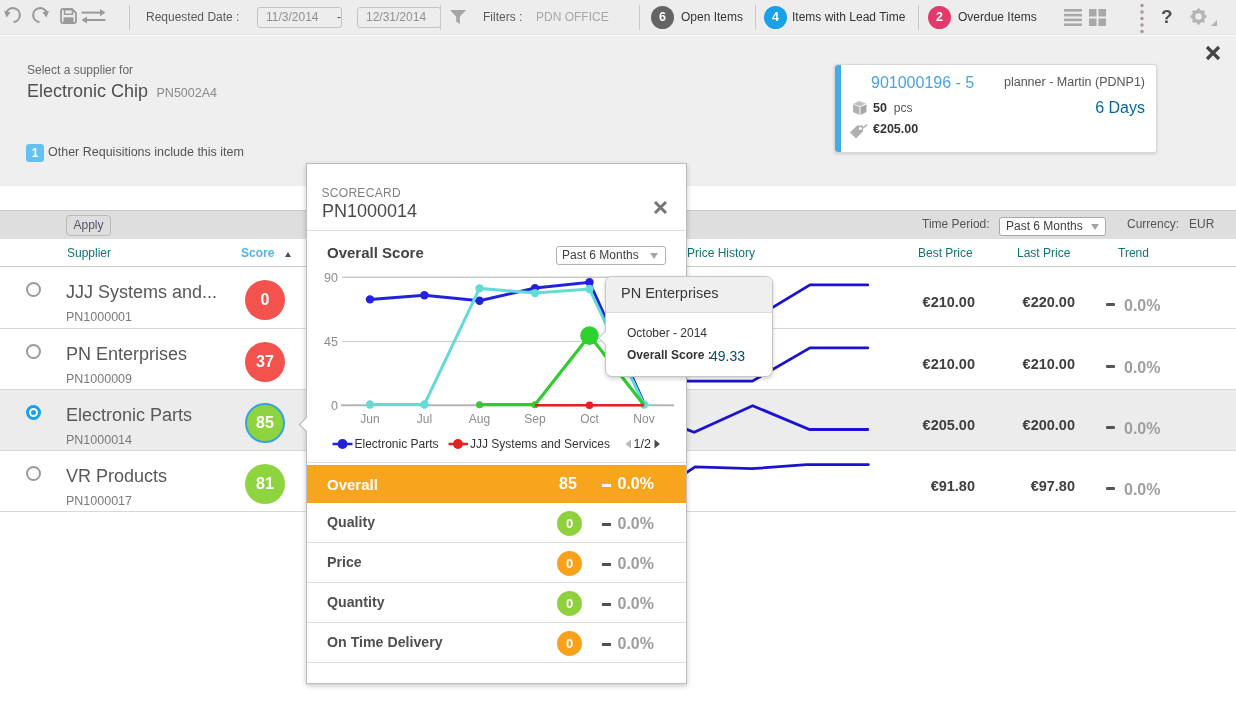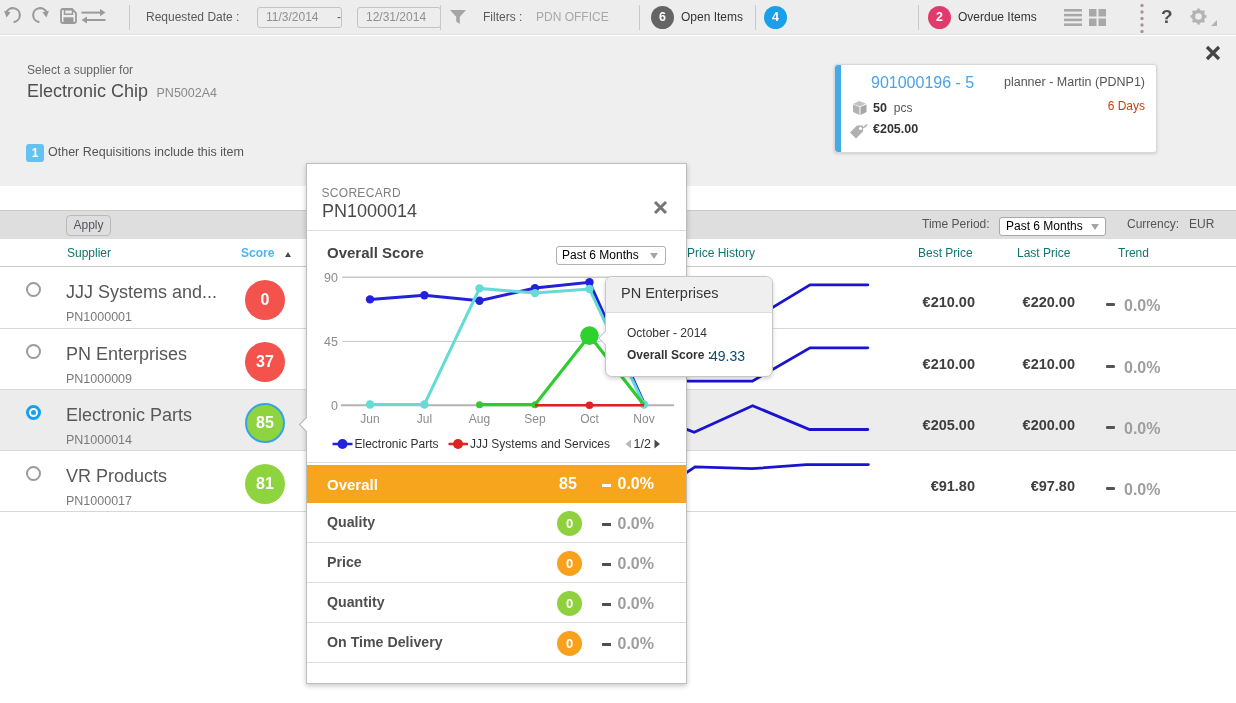--- a/index.html
+++ b/index.html
@@ -16,21 +16,21 @@
 .dinput { position:absolute; top:7px; height:21px; border:1px solid #c3c3c3; border-radius:3px; font-size:12px; color:#909090; line-height:19px; padding-left:8px;margin-left:9px; }
 .cbadge { position:absolute; top:6px; width:23px; height:23px; border-radius:50%; color:#fff; font-size:12.5px; font-weight:bold; text-align:center; line-height:23px; }
 .blabel { position:absolute; top:0; height:35px; line-height:35px; font-size:12px; color:#333; }
 
 
 #hero { position:absolute; left:0; top:36px; width:1236px; height:150px; background:#efefef; }
 #tabsrow { position:absolute; left:0; top:186px; width:1236px; height:24px; background:#efefef; }
 .tab { position:absolute; top:0; height:24px; line-height:24px; text-align:center; border-radius:2px 2px 0 0; }
 #toolbar { position:absolute; left:0; top:210px; width:1236px; height:29px; background:#dedede; border-top:1px solid #c9c9c9; }
 .tblabel { position:absolute; top:0; height:28px; line-height:27px; font-size:12px; color:#555; }
-.dropdown { position:absolute; background:#fff; border:1px solid #a9a9a9; border-radius:3px; color:#000000; }
+.dropdown { position:absolute; background:#fff; border:1px solid #a9a9a9; border-radius:3px; color:#404040; }
 .caret { position:absolute; width:0; height:0; border-left:4.5px solid transparent; border-right:4.5px solid transparent; border-top:6px solid #a5a5a5; }
 
 
 #thead { position:absolute; left:0; top:239px; width:1236px; height:28px; background:#fff; border-bottom:1px solid #c9c9c9; }
 .hlabel { position:absolute; top:0; height:28px; line-height:28px; font-size:12px; color:#0f766e; }
 .trow { position:absolute; left:0; width:1236px; background:#fff; border-bottom:1px solid #d8d8d8; }
 .trow.sel { background:#ececec; }
 .sname { position:absolute; left:66px; font-size:18px; color:#585858; }
 .spn { position:absolute; left:66px; font-size:12.5px; color:#7a7a7a; }
 .radio { position:absolute; left:26px; width:15px; height:15px; border:2px solid #9b9b9b; border-radius:50%; background:#fff; }
@@ -87,20 +87,21 @@
     <svg class="abs" style="left:450px;top:10px" width="17" height="15" viewBox="0 0 17 15">
       <polygon points="0,0 16,0 9.8,6.8 9.8,14 6.2,11.4 6.2,6.8" fill="#a5a5a5"></polygon>
     </svg>
     <div class="tlabel" style="left:483px">Filters :</div>
     <div class="tlabel tgray" style="left:536px">PDN OFFICE</div>
     <div class="vsep" style="left:639px"></div>
     <div class="cbadge" style="left:651px;background:#646464">6</div>
     <div class="blabel" style="left:681px">Open Items</div>
     <div class="vsep" style="left:755px"></div>
     <div class="cbadge" style="left:764px;background:#18a0e8">4</div>
+    <div class="blabel" style="left:792px">Items with Lead Time</div>
     <div class="vsep" style="left:918px"></div>
     <div class="cbadge" style="left:928px;background:#e23a6d">2</div>
     <div class="blabel" style="left:958px">Overdue Items</div>
     <svg class="abs" style="left:1064px;top:9px" width="18" height="17" viewBox="0 0 18 17">
       <rect x="0" y="0" width="18" height="2.6" fill="#a8a8a8"></rect>
       <rect x="0" y="4.8" width="18" height="2.6" fill="#a8a8a8"></rect>
       <rect x="0" y="9.6" width="18" height="2.6" fill="#a8a8a8"></rect>
       <rect x="0" y="14.4" width="18" height="2.6" fill="#a8a8a8"></rect>
     </svg>
     <svg class="abs" style="left:1089px;top:9px" width="17" height="17" viewBox="0 0 17 17">
@@ -146,21 +147,21 @@
     <div class="abs" style="left:834px;top:28px;width:323px;height:89px;background:#fff;border:1px solid #d8d8d8;border-radius:3px;box-shadow:0 1px 3px rgba(0,0,0,0.15)">
       <div class="abs" style="left:0;top:0;width:6px;height:87px;background:#45abe8;border-radius:3px 0 0 3px"></div>
       <div class="abs" style="left:36px;top:9px;font-size:16px;color:#4aa2e8">901000196 - 5</div>
       <div class="abs" style="right:11px;top:10px;font-size:12.5px;color:#555">planner - Martin (PDNP1)</div>
       <svg class="abs" style="left:16px;top:35px" width="17" height="16" viewBox="0 0 17 16">
         <polygon points="2,4 8,1 15,3.5 9,6.5" fill="#c2c2c2"></polygon>
         <polygon points="2,4.5 8.5,7 8.5,15 2,12" fill="#b2b2b2"></polygon>
         <polygon points="9.5,7 15.5,4.5 15.5,12 9.5,15" fill="#a6a6a6"></polygon>
       </svg>
       <div class="abs" style="left:38px;top:36px;font-size:12.5px;font-weight:bold;color:#333">50&nbsp; <span style="font-weight:normal;color:#555;font-size:12px">pcs</span></div>
-      <div class="abs" style="right:11px;top:34px;font-size:12px;color:#c2410c">6 Days</div>
+      <div class="abs" style="right:11px;top:34px;font-size:16px;color:#0369a1">6 Days</div>
       <svg class="abs" style="left:14px;top:59px" width="19" height="15" viewBox="0 0 19 15">
         <path d="M1 8.5 L8 1.5 L14 1.5 L14 7.5 L7 14.5 Z" fill="#b0b0b0"></path>
         <circle cx="11.5" cy="4.5" r="1.6" fill="#fff"></circle>
         <path d="M14 4 Q17 2 18 0.5" stroke="#b0b0b0" stroke-width="1.4" fill="none"></path>
       </svg>
       <div class="abs" style="left:38px;top:57px;font-size:12.5px;font-weight:bold;color:#333">€205.00</div>
     </div>
 
     <div class="abs" style="left:26px;top:108px;width:18px;height:18px;background:#63c2f0;border-radius:3px;color:#fff;font-size:12px;font-weight:bold;text-align:center;line-height:18px">1</div>
     <div class="abs" style="left:48px;top:109px;font-size:12.5px;color:#555">Other Requisitions include this item</div>

